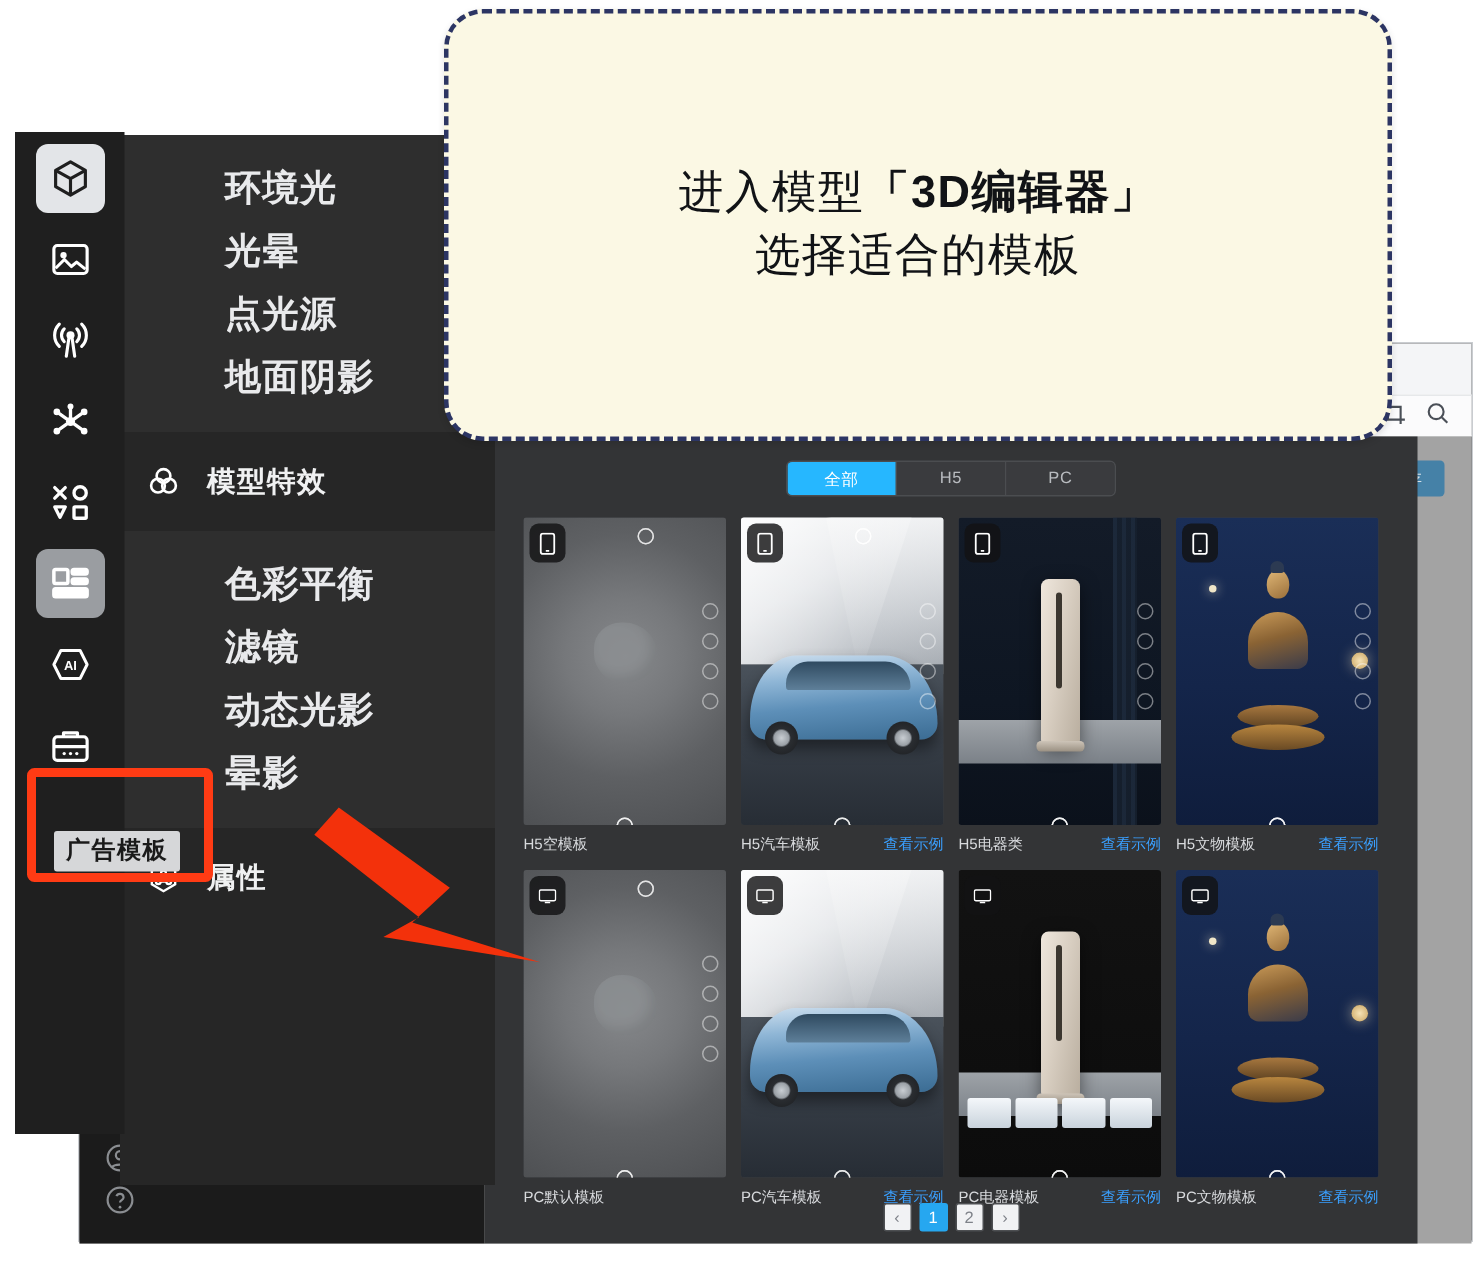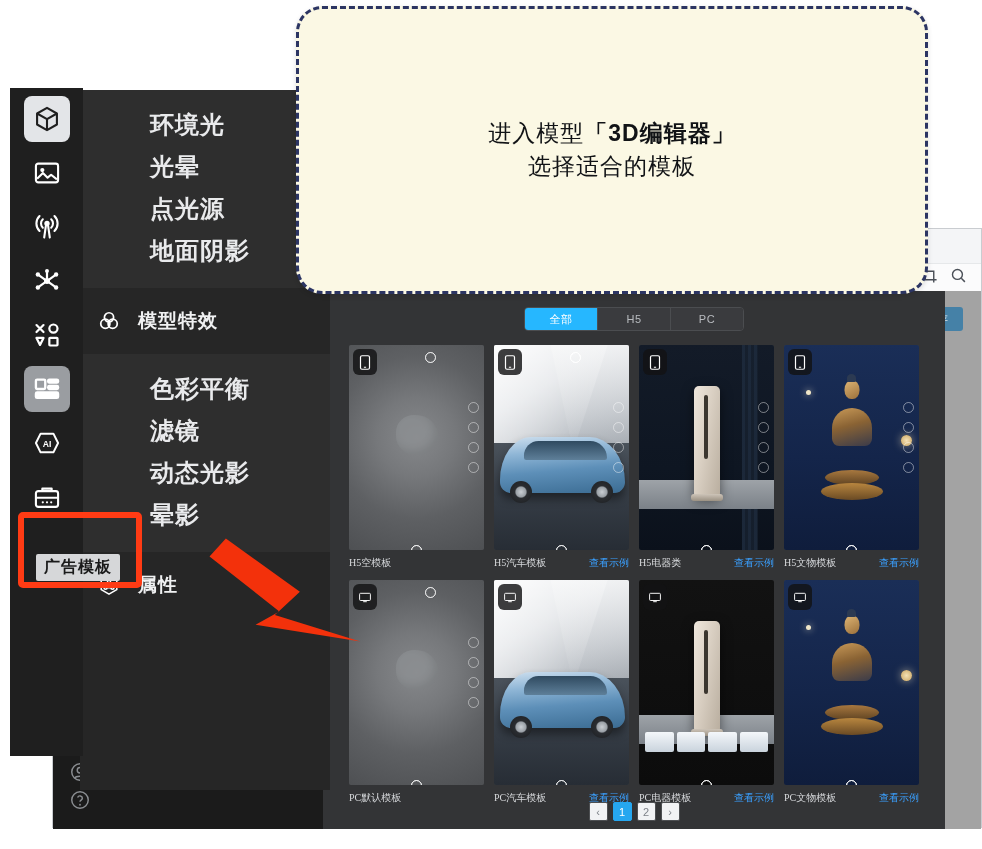--- a/index.html
+++ b/index.html
@@ -45,21 +45,21 @@
   .tab {
     flex:1; display:flex; align-items:center; justify-content:center;
     font-size:11px; color:#b9bcc0; background:#3a3b3e;
     border-right:1px solid #4b4d50; cursor:pointer; letter-spacing:.5px;
   }
   .tab:last-child { border-right:none; }
   .tab.active { background:#26b7ff; color:#ffffff; }
 
   .cards-grid {
     display:grid; grid-template-columns:repeat(4, 135px);
-    gap:10px 10px; justify-content:center;font-family:Liberation Serif, serif;
+    gap:10px 10px; justify-content:center;
   }
   .card { width:135px; }
   .card-thumb {
     position:relative; width:135px; height:205px; overflow:hidden;
     background:#3d3f42; border-radius:2px;
   }
   .card-meta { display:flex; justify-content:space-between; align-items:center;
                margin-top:5px; height:15px; }
   .card-title { font-size:10px; color:#d8dadd; white-space:nowrap; }
   .card-link  { font-size:10px; color:#3aa0ff; cursor:pointer; white-space:nowrap; }
@@ -284,21 +284,21 @@
   
   .arrow-svg { position:absolute; left:200px; top:520px; width:170px; height:130px; z-index:39; }
 
   
   .callout {
     position:absolute; left:296px; top:6px; width:632px; height:288px;
     background:#fbf8e4; border:3px dashed #2c3563; border-radius:26px;
     display:flex; flex-direction:column; align-items:center; justify-content:center;
     gap:2px; z-index:60; box-shadow:0 2px 5px rgba(0,0,0,.12);
   }
-  .co-line { font-size:23px; color:#111316; white-space:nowrap; letter-spacing:1px;
+  .co-line { font-size:30px; color:#111316; white-space:nowrap; letter-spacing:1px;
              line-height:1.34; }
   .co-line b { font-weight:800; }
 </style>
 </head>
 <body>
 
 <div id="root">
 
   <div class="app-window">
 

